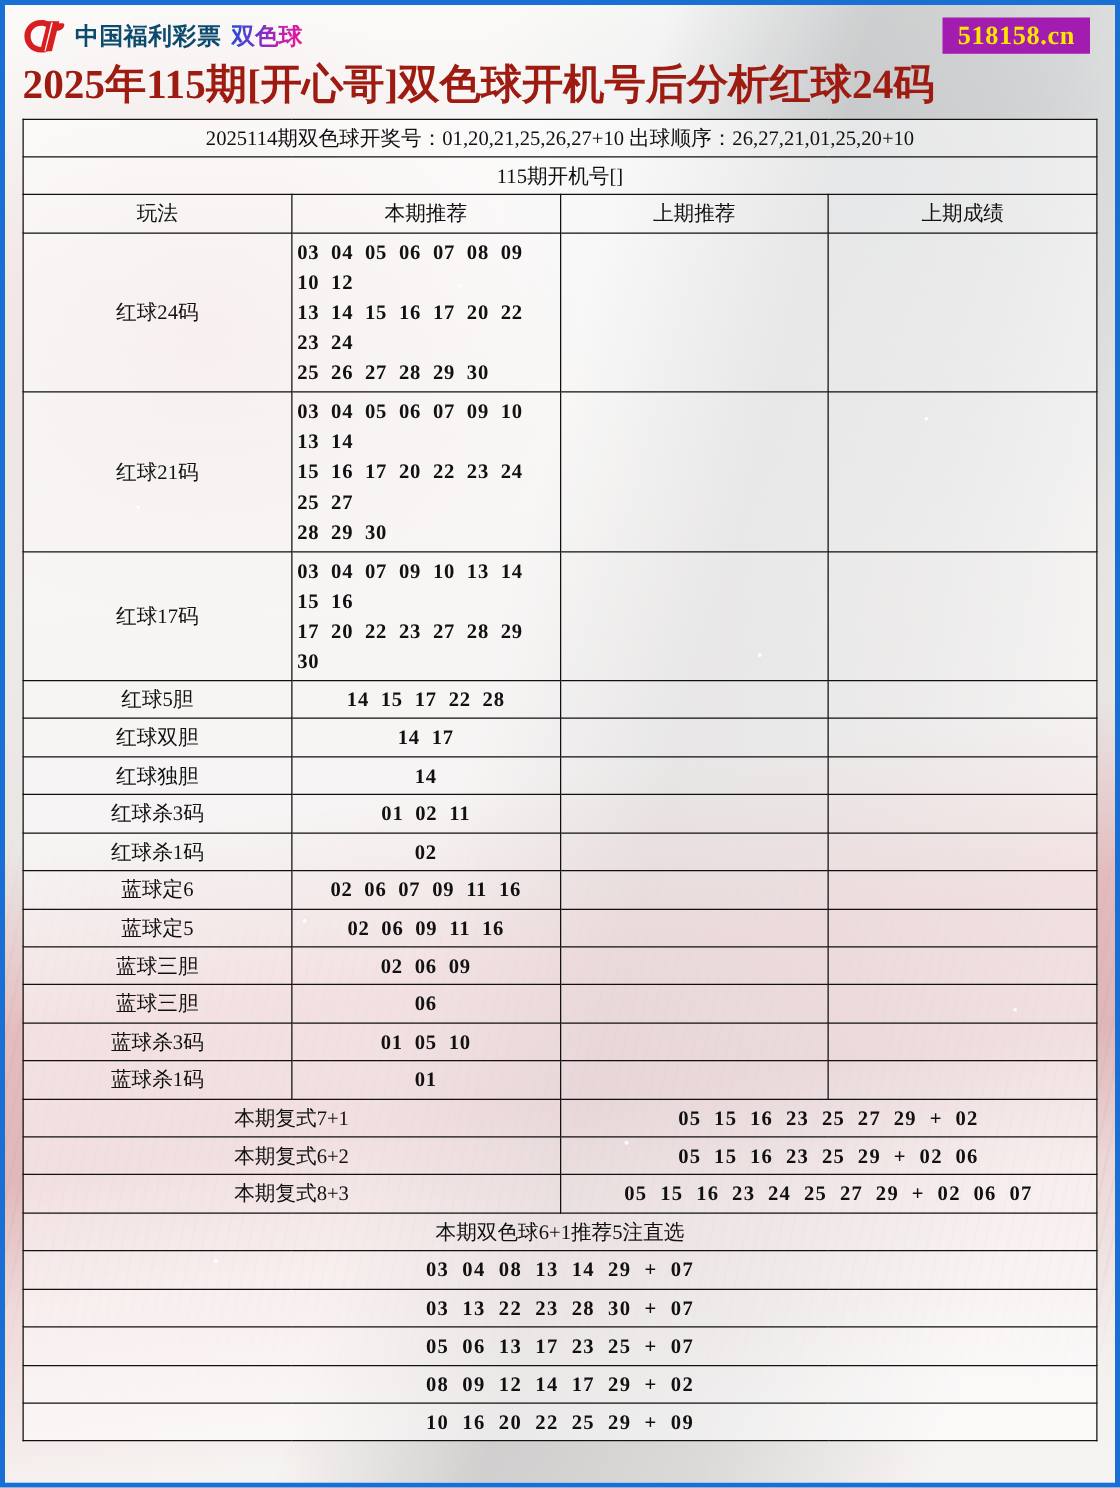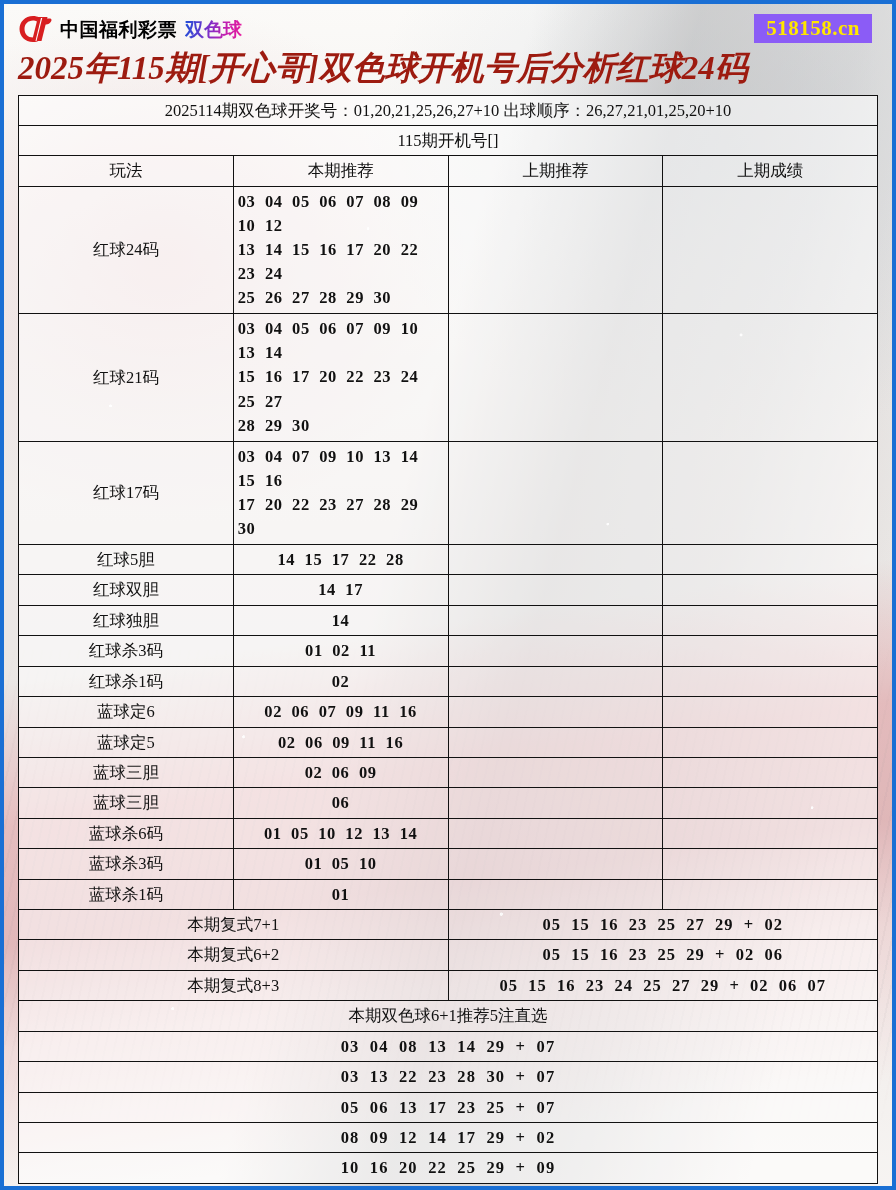--- a/index.html
+++ b/index.html
@@ -66,58 +66,57 @@
   }
   .brand { display: flex; align-items: center; gap: 8px; }
   .cwl-mark {
     width: 34px; height: 30px;
     display: block;
   }
   .brand-cn {
     font-family: "DejaVu Sans", "Liberation Sans", sans-serif;
     font-size: 19px;
     font-weight: bold;
-    color: #000000;
+    color: #0c4a6e;
     letter-spacing: .5px;
     line-height: 1;
   }
   .brand-ssq {
     font-family: "DejaVu Sans", "Liberation Sans", sans-serif;
     font-size: 19px;
     font-weight: bold;
     line-height: 1;
     background-image: linear-gradient(100deg, #1f4fd8 0%, #7b2fc8 42%, #c21fb0 70%, #e8199b 100%);
     -webkit-background-clip: text;
             background-clip: text;
     color: transparent;
     -webkit-text-fill-color: transparent;
   }
   .site-badge {
     position: absolute;
     right: 6px; top: 10px;
-    background: #8b5cf6;
+    background: #a21caf;
     color: #ffe600;
     font-family: "Liberation Serif", serif;
     font-size: 21px;
     font-weight: bold;
     padding: 3px 12px 4px;
     letter-spacing: .5px;
     line-height: 1.05;
   }
 
   h1.page-title {
     margin: 2px 0 7px;
     font-family: "Liberation Serif", "DejaVu Serif", serif;
     font-size: 33px;
     font-weight: bold;
     color: #9d1b10;
     letter-spacing: 0px;
     line-height: 1.14;
     white-space: nowrap;
-    font-style: italic;
   }
 
   
   table.main {
     width: 100%;
     border-collapse: collapse;
     table-layout: fixed;
     background: transparent;
   }
   table.main td {
@@ -264,26 +263,20 @@
         <td class="prev"></td>
         <td class="score"></td>
       </tr>
       <tr>
         <td class="play">蓝球三胆</td>
         <td class="cur"><span class="nums center">06</span></td>
         <td class="prev"></td>
         <td class="score"></td>
       </tr>
       <tr>
-        <td class="play">蓝球杀6码</td>
-        <td class="cur"><span class="nums center">01  05  10  12  13  14</span></td>
-        <td class="prev"></td>
-        <td class="score"></td>
-      </tr>
-      <tr>
         <td class="play">蓝球杀3码</td>
         <td class="cur"><span class="nums center">01  05  10</span></td>
         <td class="prev"></td>
         <td class="score"></td>
       </tr>
       <tr>
         <td class="play">蓝球杀1码</td>
         <td class="cur"><span class="nums center">01</span></td>
         <td class="prev"></td>
         <td class="score"></td>

